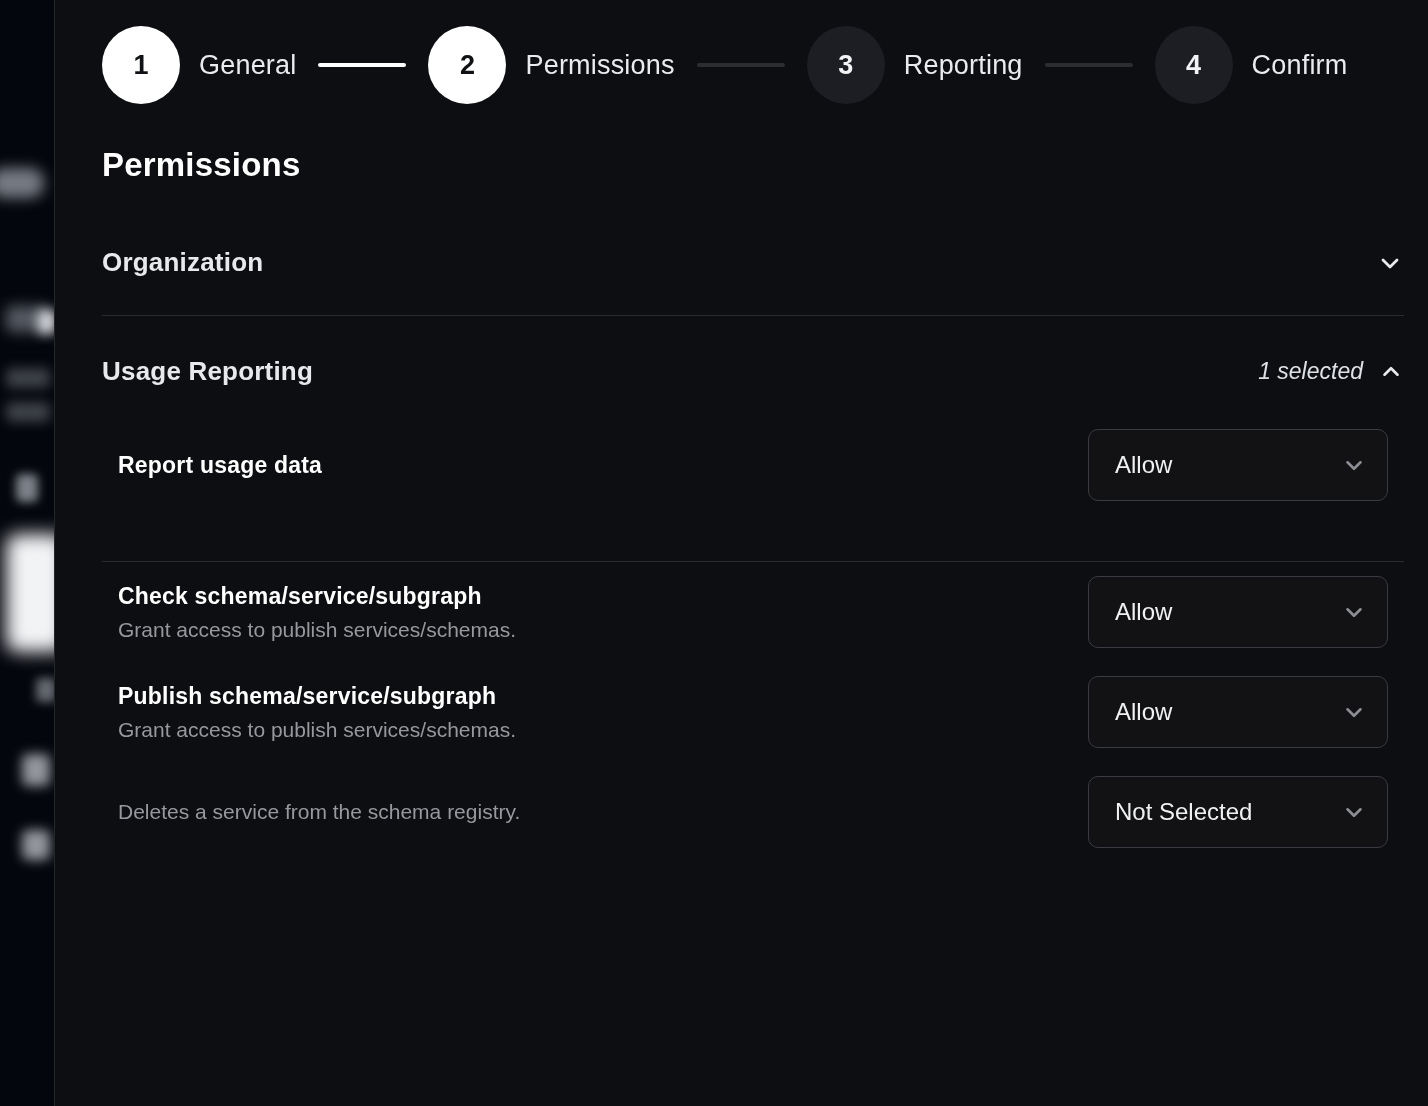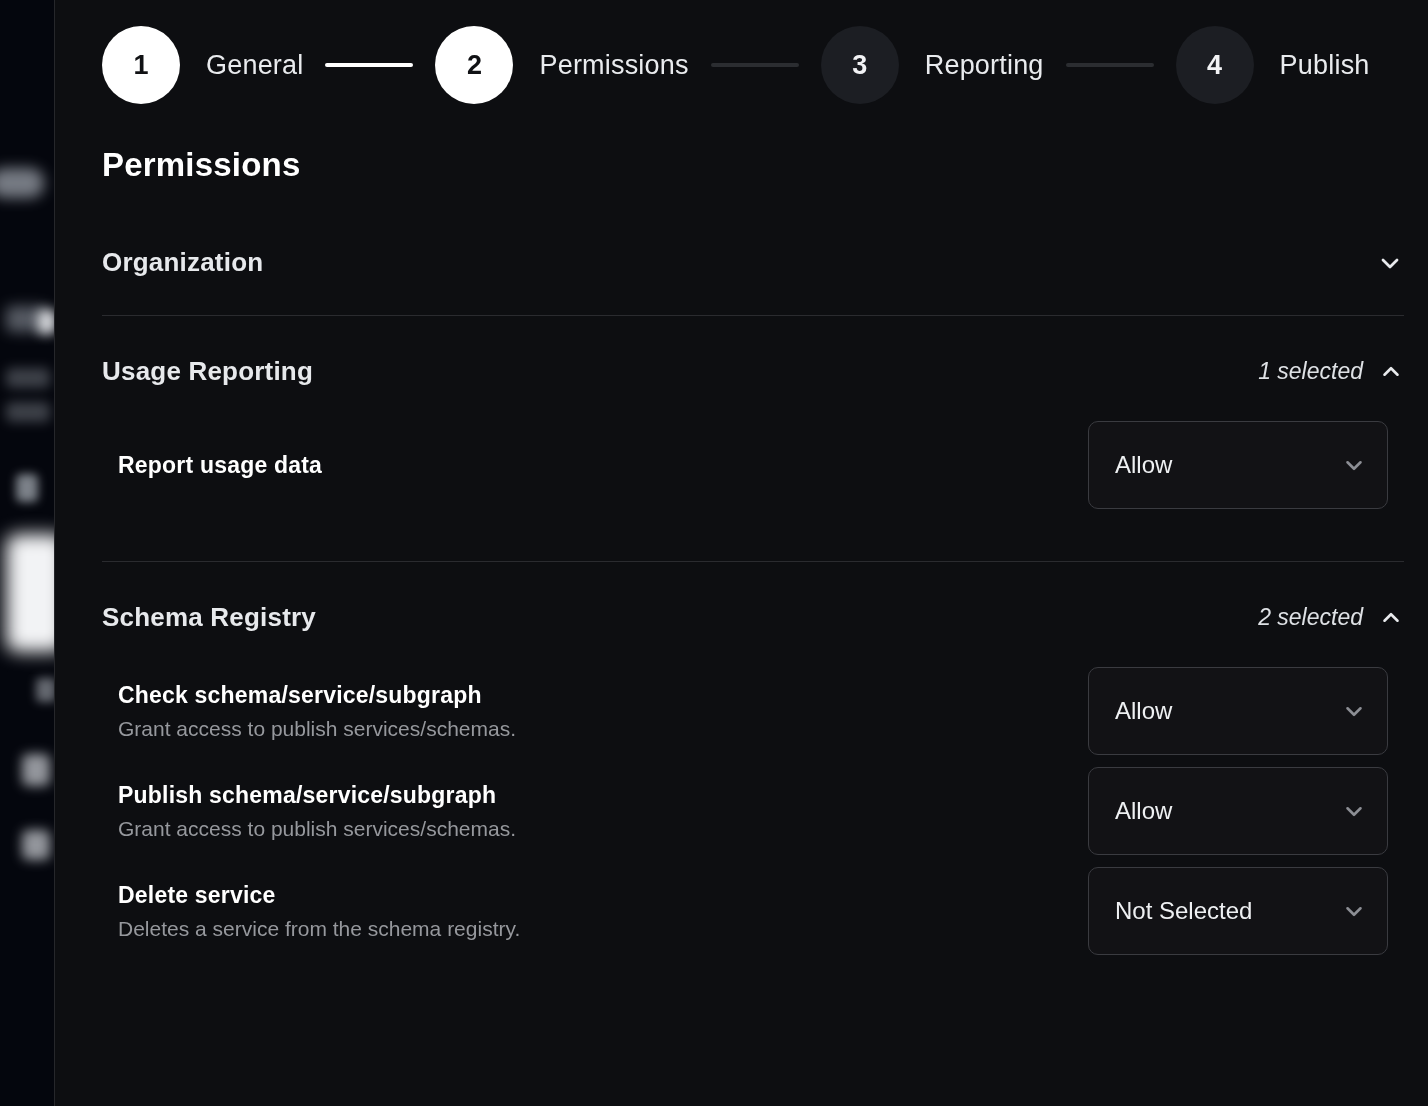--- a/index.html
+++ b/index.html
@@ -58,21 +58,21 @@
     width:78px;height:78px;border-radius:50%;
     display:flex;align-items:center;justify-content:center;
     font-size:27px;font-weight:700;flex:none;
   }
   .step.is-done .step-circle,.step.is-current .step-circle{
     background:var(--step-active-bg);color:var(--step-active-text);
   }
   .step.is-upcoming .step-circle{
     background:var(--step-inactive-bg);color:var(--step-inactive-text);
   }
-  .step-label{margin-left:26px;font-size:27px;color:#e9ebee;letter-spacing:.2px;text-align:center;}
+  .step-label{margin-left:19px;font-size:27px;color:#e9ebee;letter-spacing:.2px;text-align:center;}
   .connector{width:88px;height:4px;border-radius:2px;margin:0 22px;flex:none;}
   .connector.is-active{background:var(--connector-active);}
   .connector.is-inactive{background:var(--connector-inactive);}
 
   
   .page-title{font-size:33px;font-weight:700;margin-top:42px;color:var(--text-primary);letter-spacing:.2px;}
 
   
   .sections{margin-top:26px;}
   .perm-section{border-bottom:1px solid var(--divider);}
@@ -90,21 +90,21 @@
   .items{padding:0 0 0 16px;}
   .perm-section.is-expanded.pad-bottom .items{padding-bottom:46px;}
   .perm-item{
     display:flex;align-items:center;justify-content:space-between;
     min-height:100px;
   }
   .perm-text{display:flex;flex-direction:column;gap:8px;padding-right:24px;}
   .perm-title{font-size:23px;font-weight:700;color:var(--text-primary);letter-spacing:.2px;}
   .perm-desc{font-size:21px;color:var(--text-secondary);}
   .perm-select{
-    width:300px;height:88px;flex:none;margin-right:16px;
+    width:300px;height:72px;flex:none;margin-right:16px;
     border:1px solid var(--select-border);border-radius:10px;
     background:var(--select-bg);color:var(--select-text);
     display:flex;align-items:center;justify-content:space-between;
     padding:0 20px 0 26px;font-size:24px;cursor:pointer;
   }
   .select-chev{color:var(--chevron-muted);}
 </style>
 </head>
 <body>
 
@@ -134,21 +134,21 @@
       <span class="step-label">Permissions</span>
     </div>
     <span class="connector is-inactive"></span>
     <div class="step is-upcoming">
       <span class="step-circle">3</span>
       <span class="step-label">Reporting</span>
     </div>
     <span class="connector is-inactive"></span>
     <div class="step is-upcoming">
       <span class="step-circle">4</span>
-      <span class="step-label">Publish</span>
+      <span class="step-label">Confirm</span>
     </div>
   </nav>
 
   <h1 class="page-title">Permissions</h1>
 
   <div class="sections">
 
     <section class="perm-section">
       <header class="section-header">
         <span class="section-title">Organization</span>
@@ -180,29 +180,20 @@
             <span>Allow</span>
             <svg class="chev select-chev" width="26" height="26" viewBox="0 0 24 24" fill="none" stroke="currentColor" stroke-width="2.4" stroke-linecap="round" stroke-linejoin="round">
                 <path d="M6 9.5l6 6 6-6"></path>
               </svg>
           </div>
         </div>
       </div>
     </section>
 
     <section class="perm-section is-expanded">
-      <header class="section-header">
-        <span class="section-title">Schema Registry</span>
-        <span class="section-meta">
-          <span class="selected-count">2 selected</span>
-          <svg class="chev chev-header" width="26" height="26" viewBox="0 0 24 24" fill="none" stroke="currentColor" stroke-width="2.4" stroke-linecap="round" stroke-linejoin="round">
-              <path d="M6 14.5l6-6 6 6"></path>
-            </svg>
-        </span>
-      </header>
       <div class="items">
 
         <div class="perm-item">
           <div class="perm-text">
             <div class="perm-title">Check schema/service/subgraph</div>
             <div class="perm-desc">Grant access to publish services/schemas.</div>
           </div>
           <div class="perm-select">
             <span>Allow</span>
             <svg class="chev select-chev" width="26" height="26" viewBox="0 0 24 24" fill="none" stroke="currentColor" stroke-width="2.4" stroke-linecap="round" stroke-linejoin="round">
@@ -219,21 +210,20 @@
           <div class="perm-select">
             <span>Allow</span>
             <svg class="chev select-chev" width="26" height="26" viewBox="0 0 24 24" fill="none" stroke="currentColor" stroke-width="2.4" stroke-linecap="round" stroke-linejoin="round">
                 <path d="M6 9.5l6 6 6-6"></path>
               </svg>
           </div>
         </div>
 
         <div class="perm-item">
           <div class="perm-text">
-            <div class="perm-title">Delete service</div>
             <div class="perm-desc">Deletes a service from the schema registry.</div>
           </div>
           <div class="perm-select">
             <span>Not Selected</span>
             <svg class="chev select-chev" width="26" height="26" viewBox="0 0 24 24" fill="none" stroke="currentColor" stroke-width="2.4" stroke-linecap="round" stroke-linejoin="round">
                 <path d="M6 9.5l6 6 6-6"></path>
               </svg>
           </div>
         </div>
 

